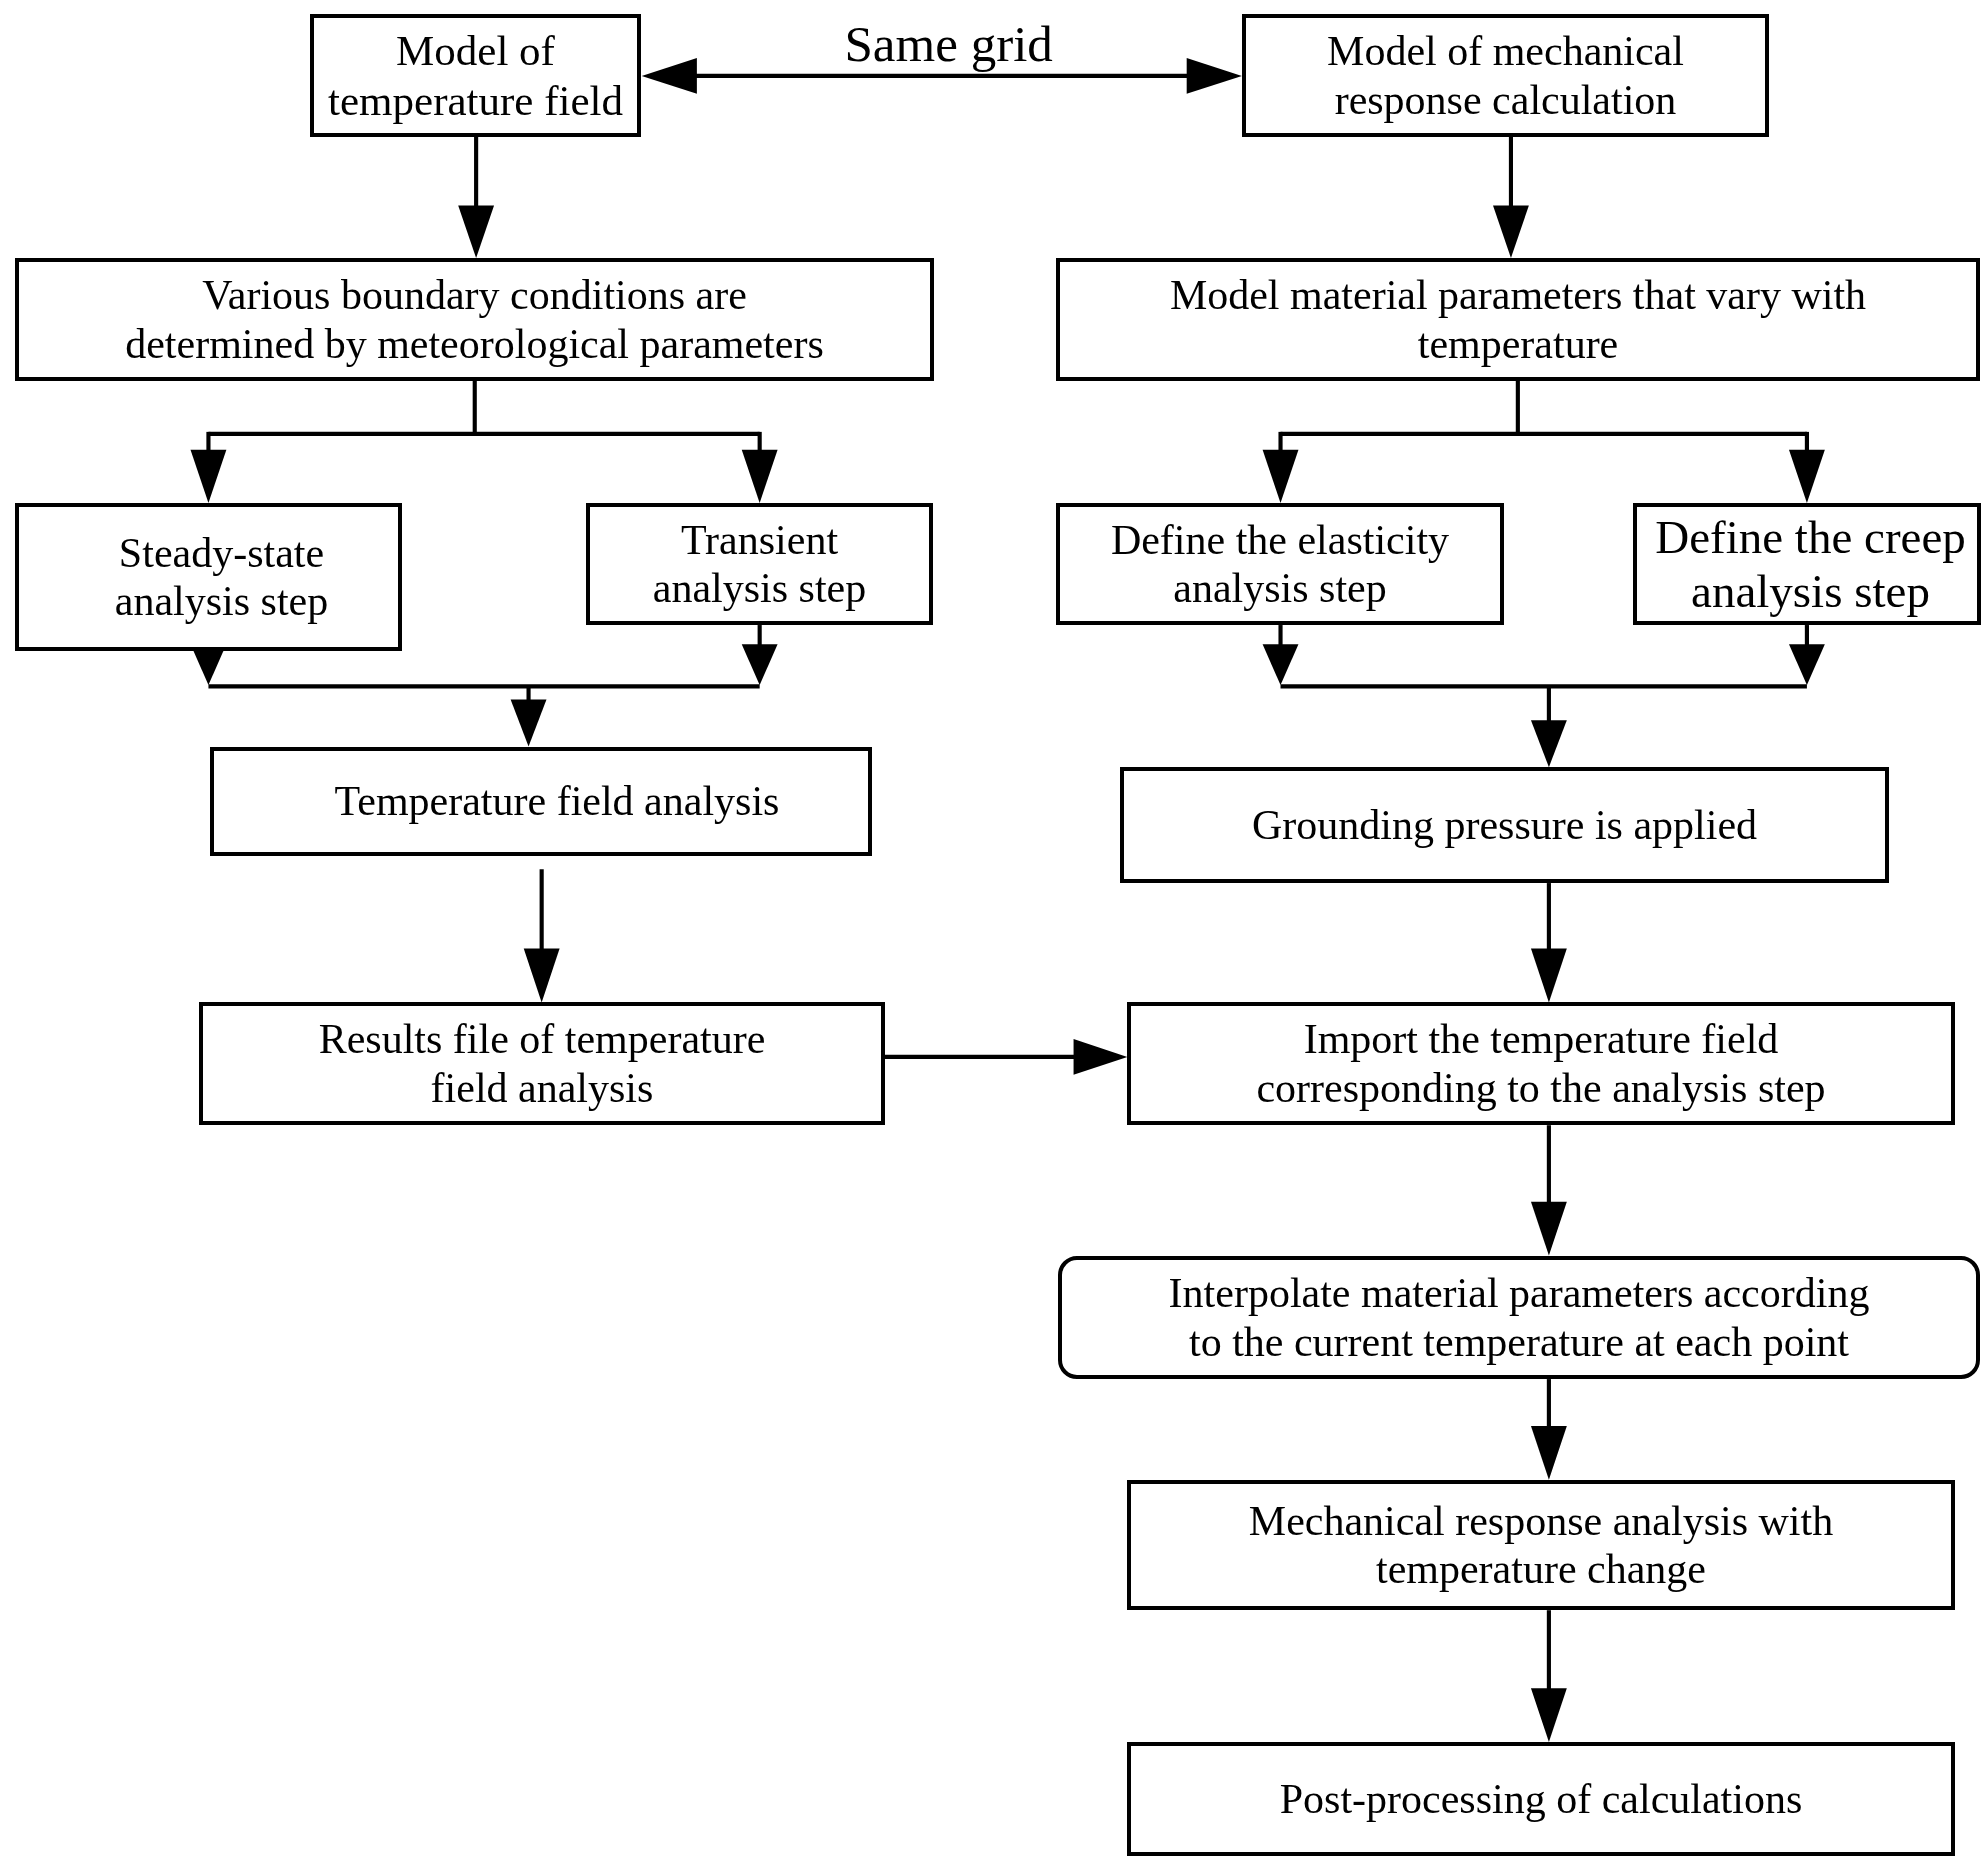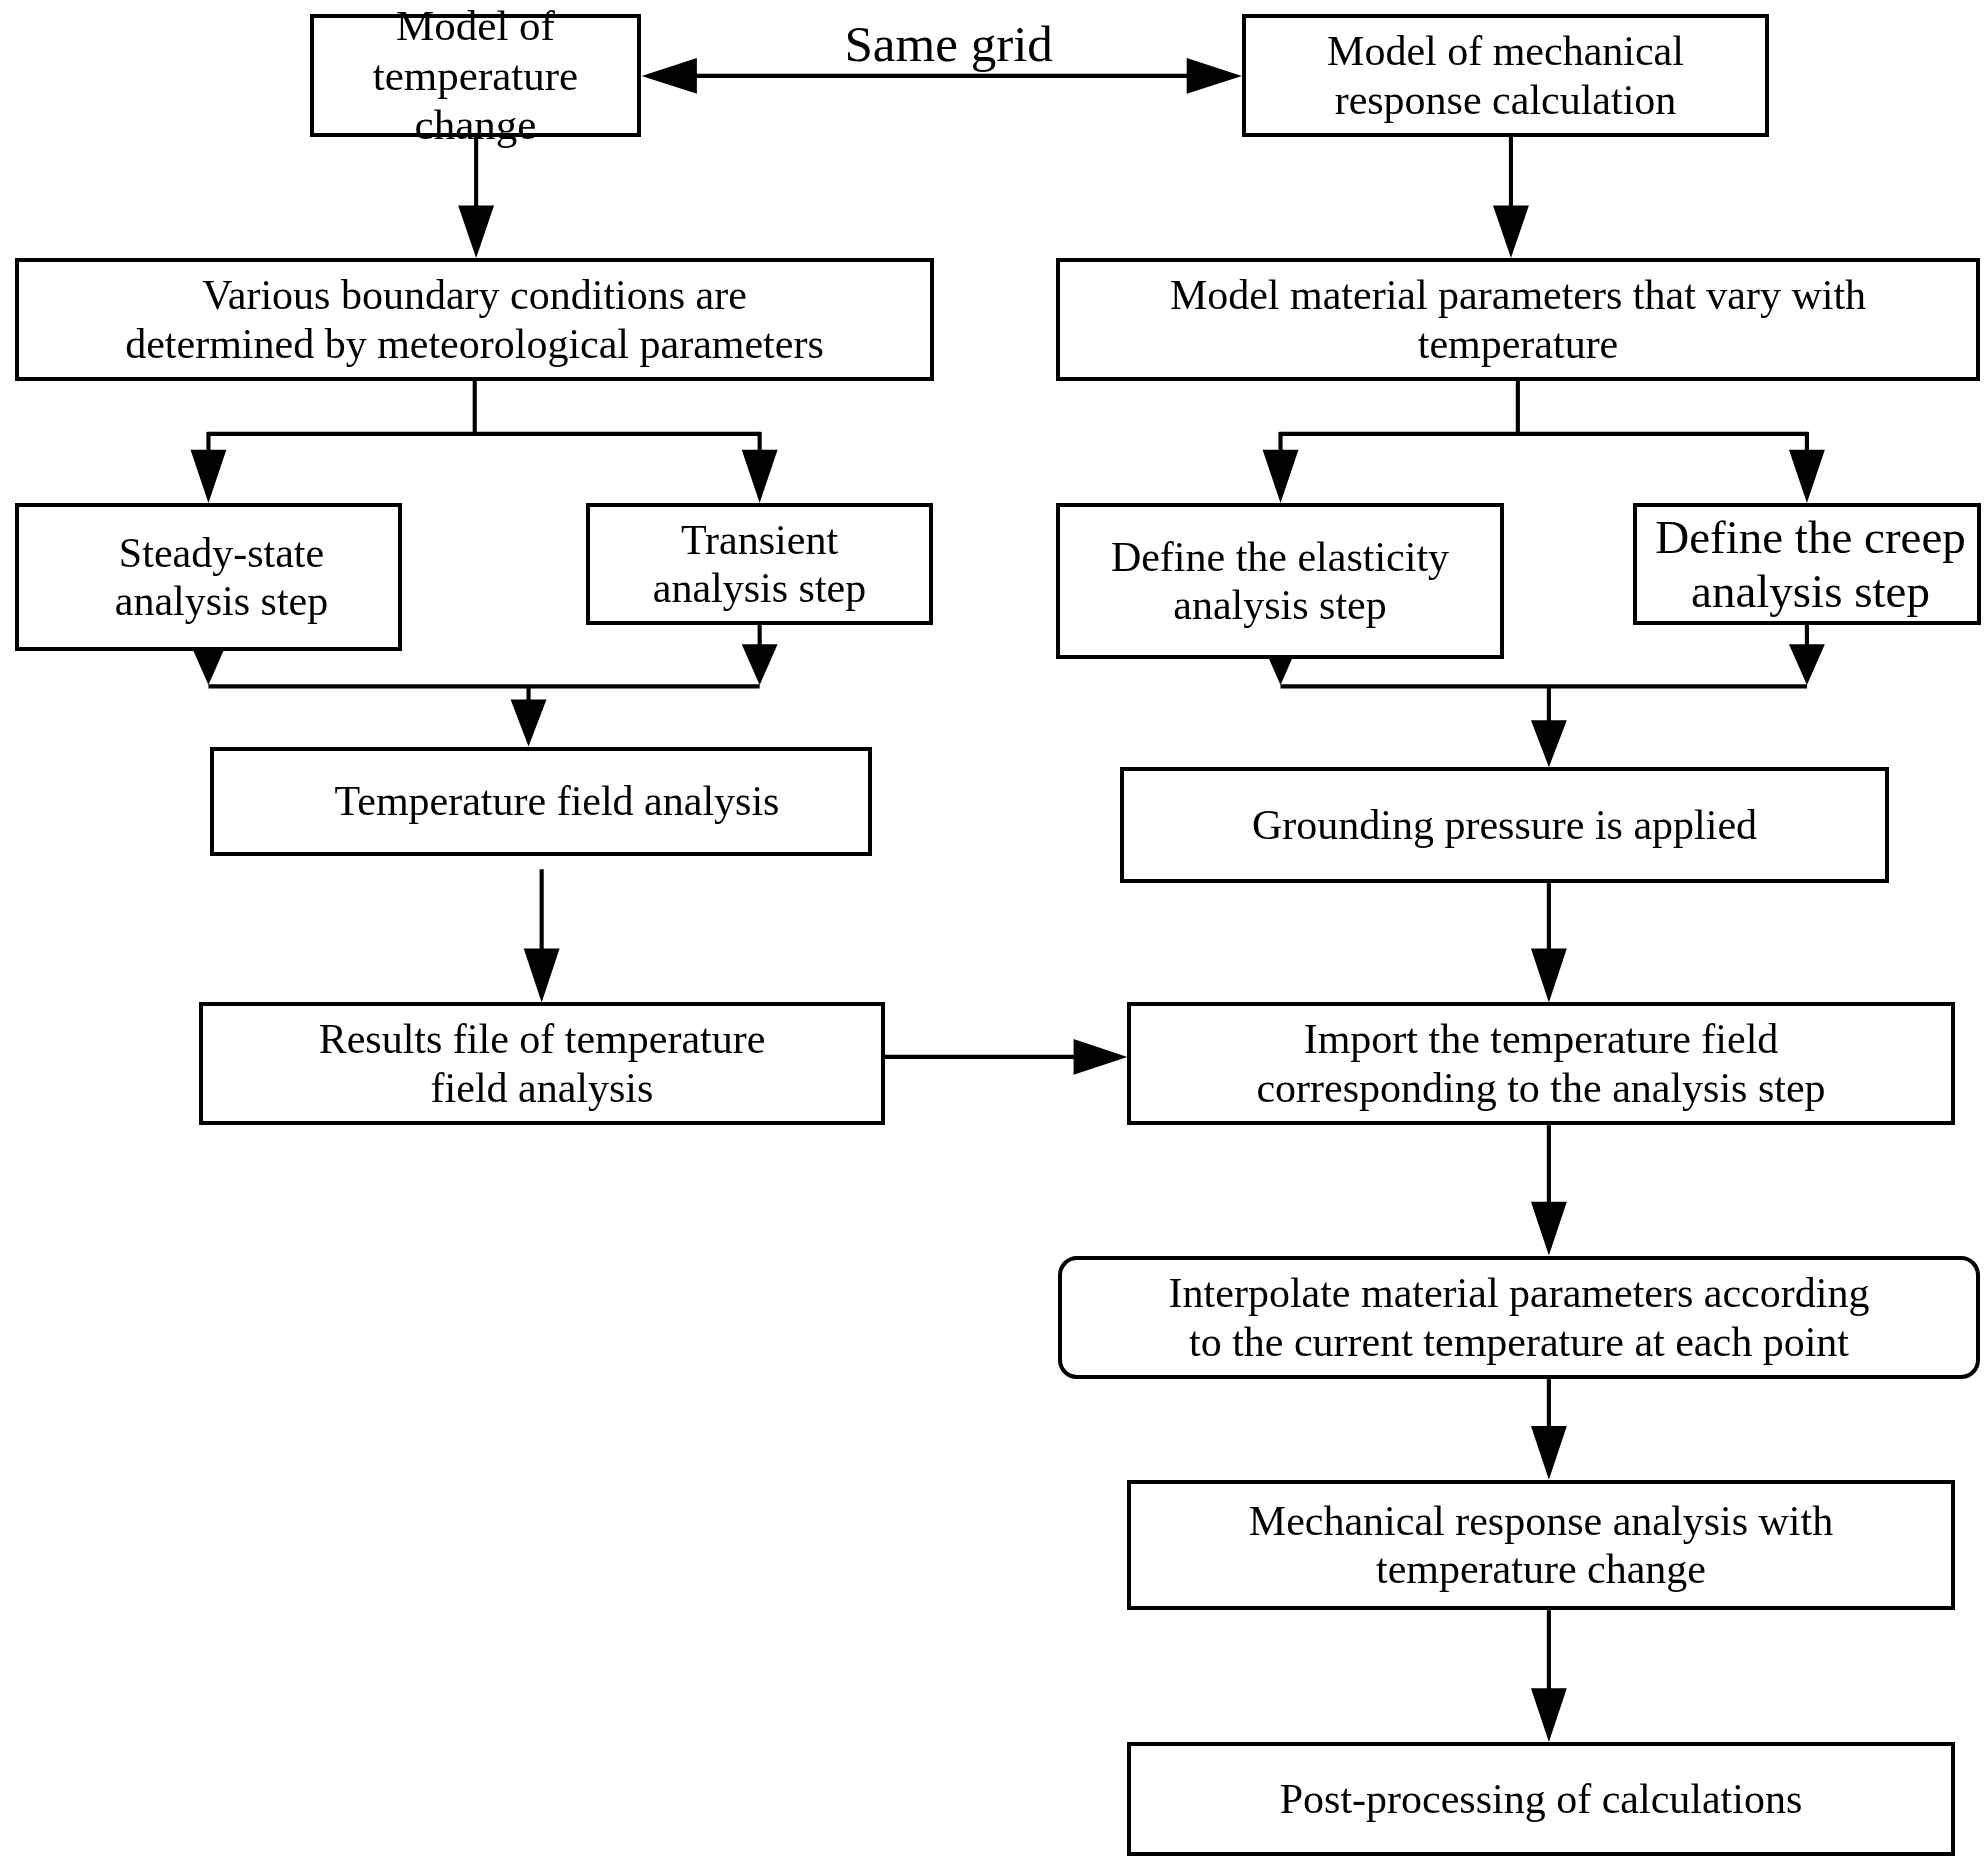--- a/index.html
+++ b/index.html
@@ -139,21 +139,21 @@
     </g>
 
     <g>
       <line x1="2245" y1="2334" x2="2245" y2="2451"></line>
       <polygon points="2245,2525 2219,2447 2271,2447"></polygon>
     </g>
   </svg>
 
   <div class="box f62" style="left:310px; top:14px; width:331px; height:123px;">
     <span>Model of
-temperature change</span>
+temperature field</span>
   </div>
 
   <div class="box" style="left:1242px; top:14px; width:527px; height:123px;">
     <span>Model of mechanical
 response calculation</span>
   </div>
 
   <div class="box" style="left:15px; top:258px; width:919px; height:123px;">
     <span>Various boundary conditions are
 determined by meteorological parameters</span>
@@ -167,21 +167,21 @@
   <div class="box" style="left:15px; top:503px; width:387px; height:148px;padding-left:26px;">
     <span>Steady-state
 analysis step</span>
   </div>
 
   <div class="box" style="left:586px; top:503px; width:347px; height:122px;">
     <span>Transient
 analysis step</span>
   </div>
 
-  <div class="box" style="left:1056px; top:503px; width:448px; height:156px;">
+  <div class="box" style="left:1056px; top:503px; width:448px; height:122px;">
     <span>Define the elasticity
 analysis step</span>
   </div>
 
   <div class="box f68" style="left:1633px; top:503px; width:348px; height:122px;padding-left:7px;">
     <span>Define the creep
 analysis step</span>
   </div>
 
   <div class="box" style="left:210px; top:747px; width:662px; height:109px;padding-left:32px;">

